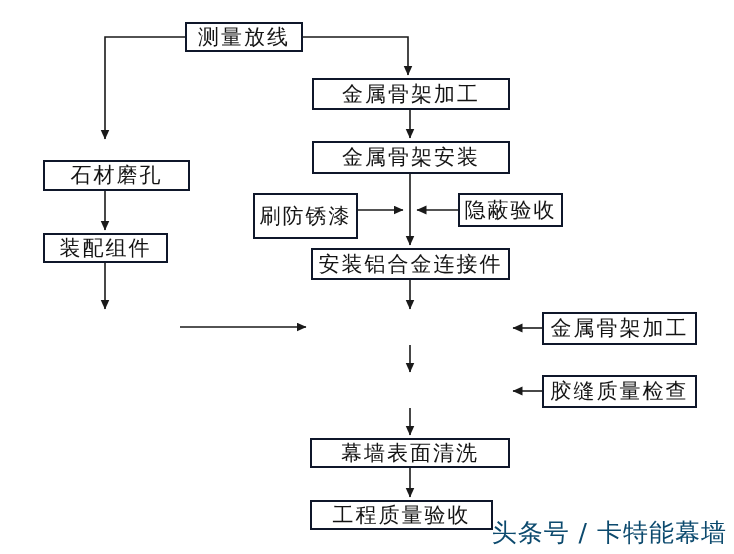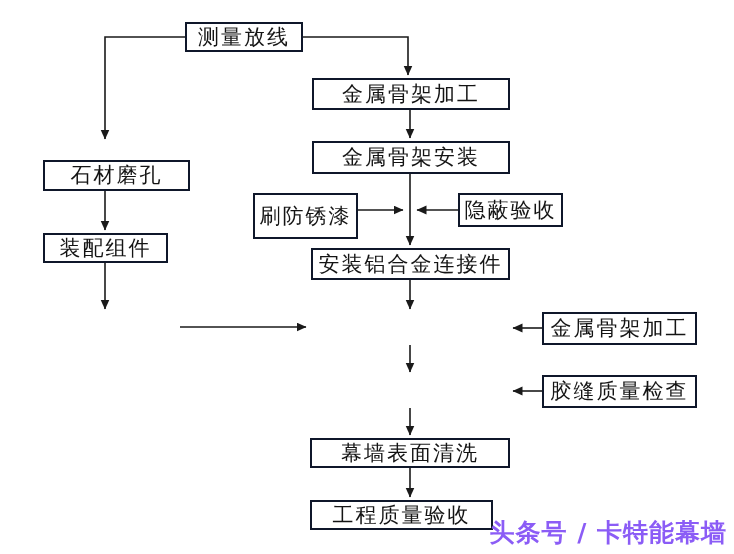--- a/index.html
+++ b/index.html
@@ -35,24 +35,24 @@
     color: #141414;
     letter-spacing: 2px;
     white-space: nowrap;
     z-index: 2;
   }
   .watermark {
     position: absolute;
     right: 7px;
     bottom: 5px;
     font-family: "DejaVu Sans", "Liberation Sans", sans-serif;
-    font-weight: bold;
+    font-weight: normal;
     font-size: 25px;
     letter-spacing: 1px;
-    color: #8b5cf6;
+    color: #0c4a6e;
     text-shadow: 1px 1px 0 #ffffff;
     z-index: 3;
   }
 </style>
 </head>
 <body>
 
 <div class="canvas">
 
   <svg class="arrows" viewBox="0 0 734 554" aria-hidden="true">

